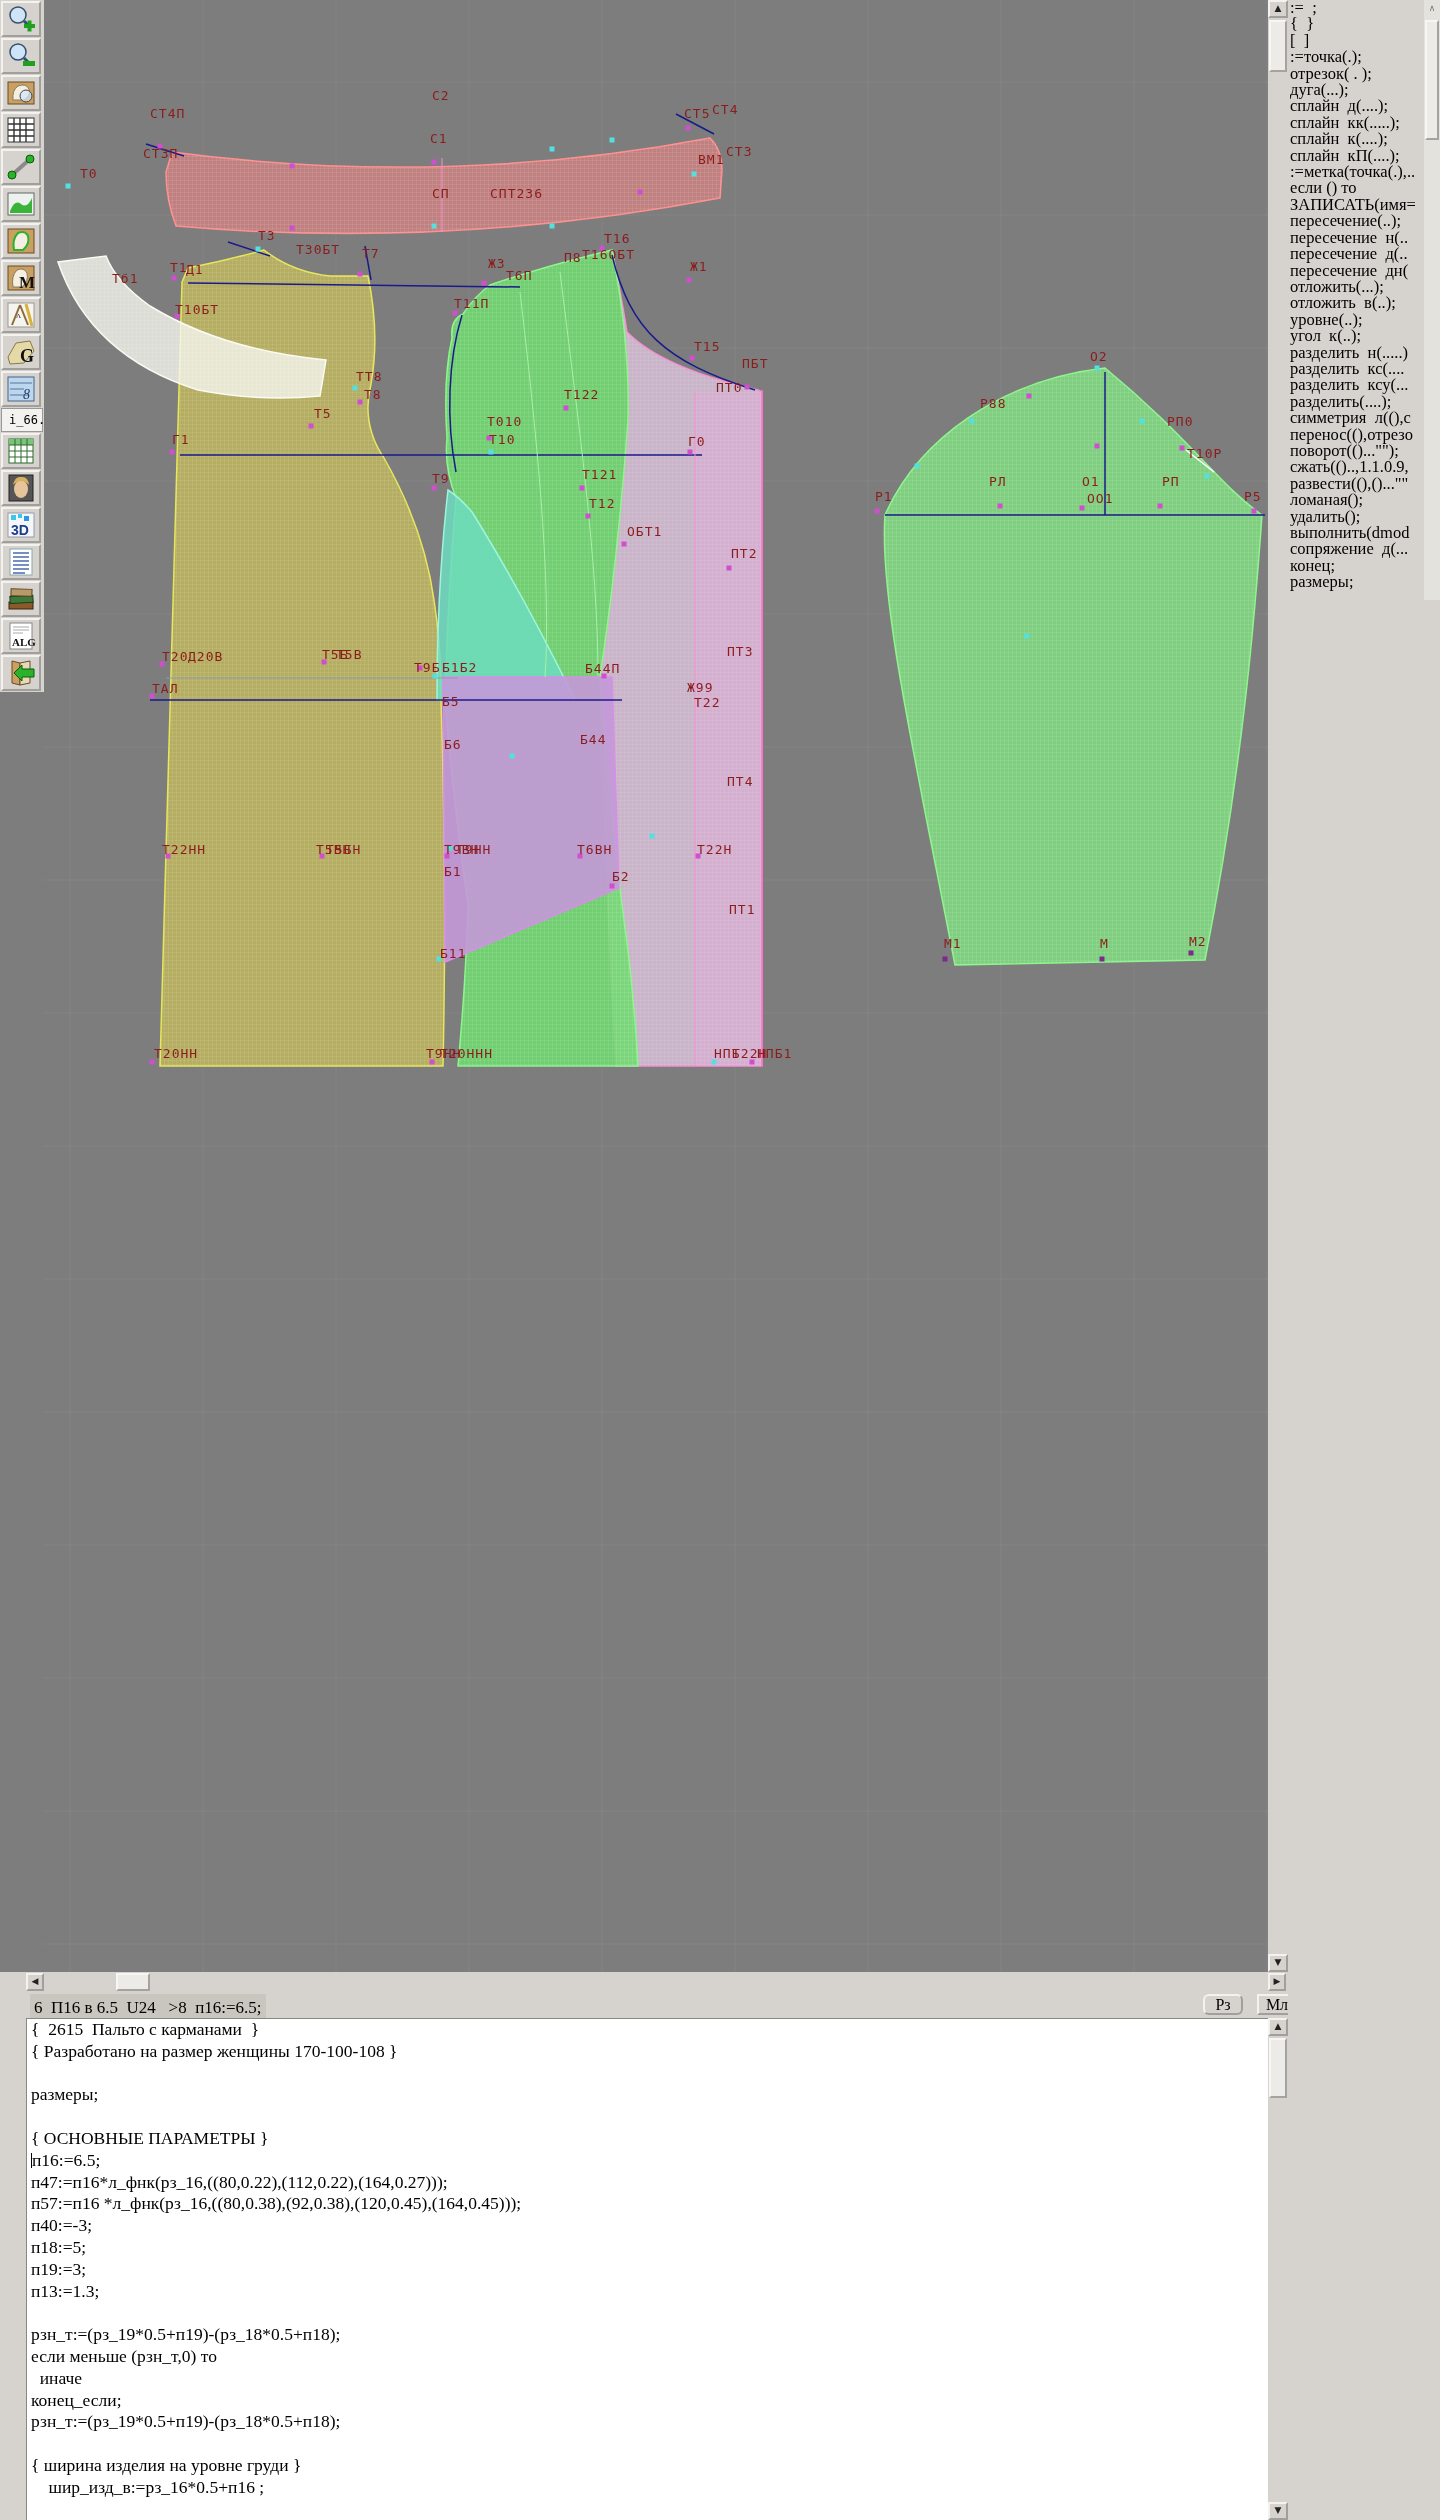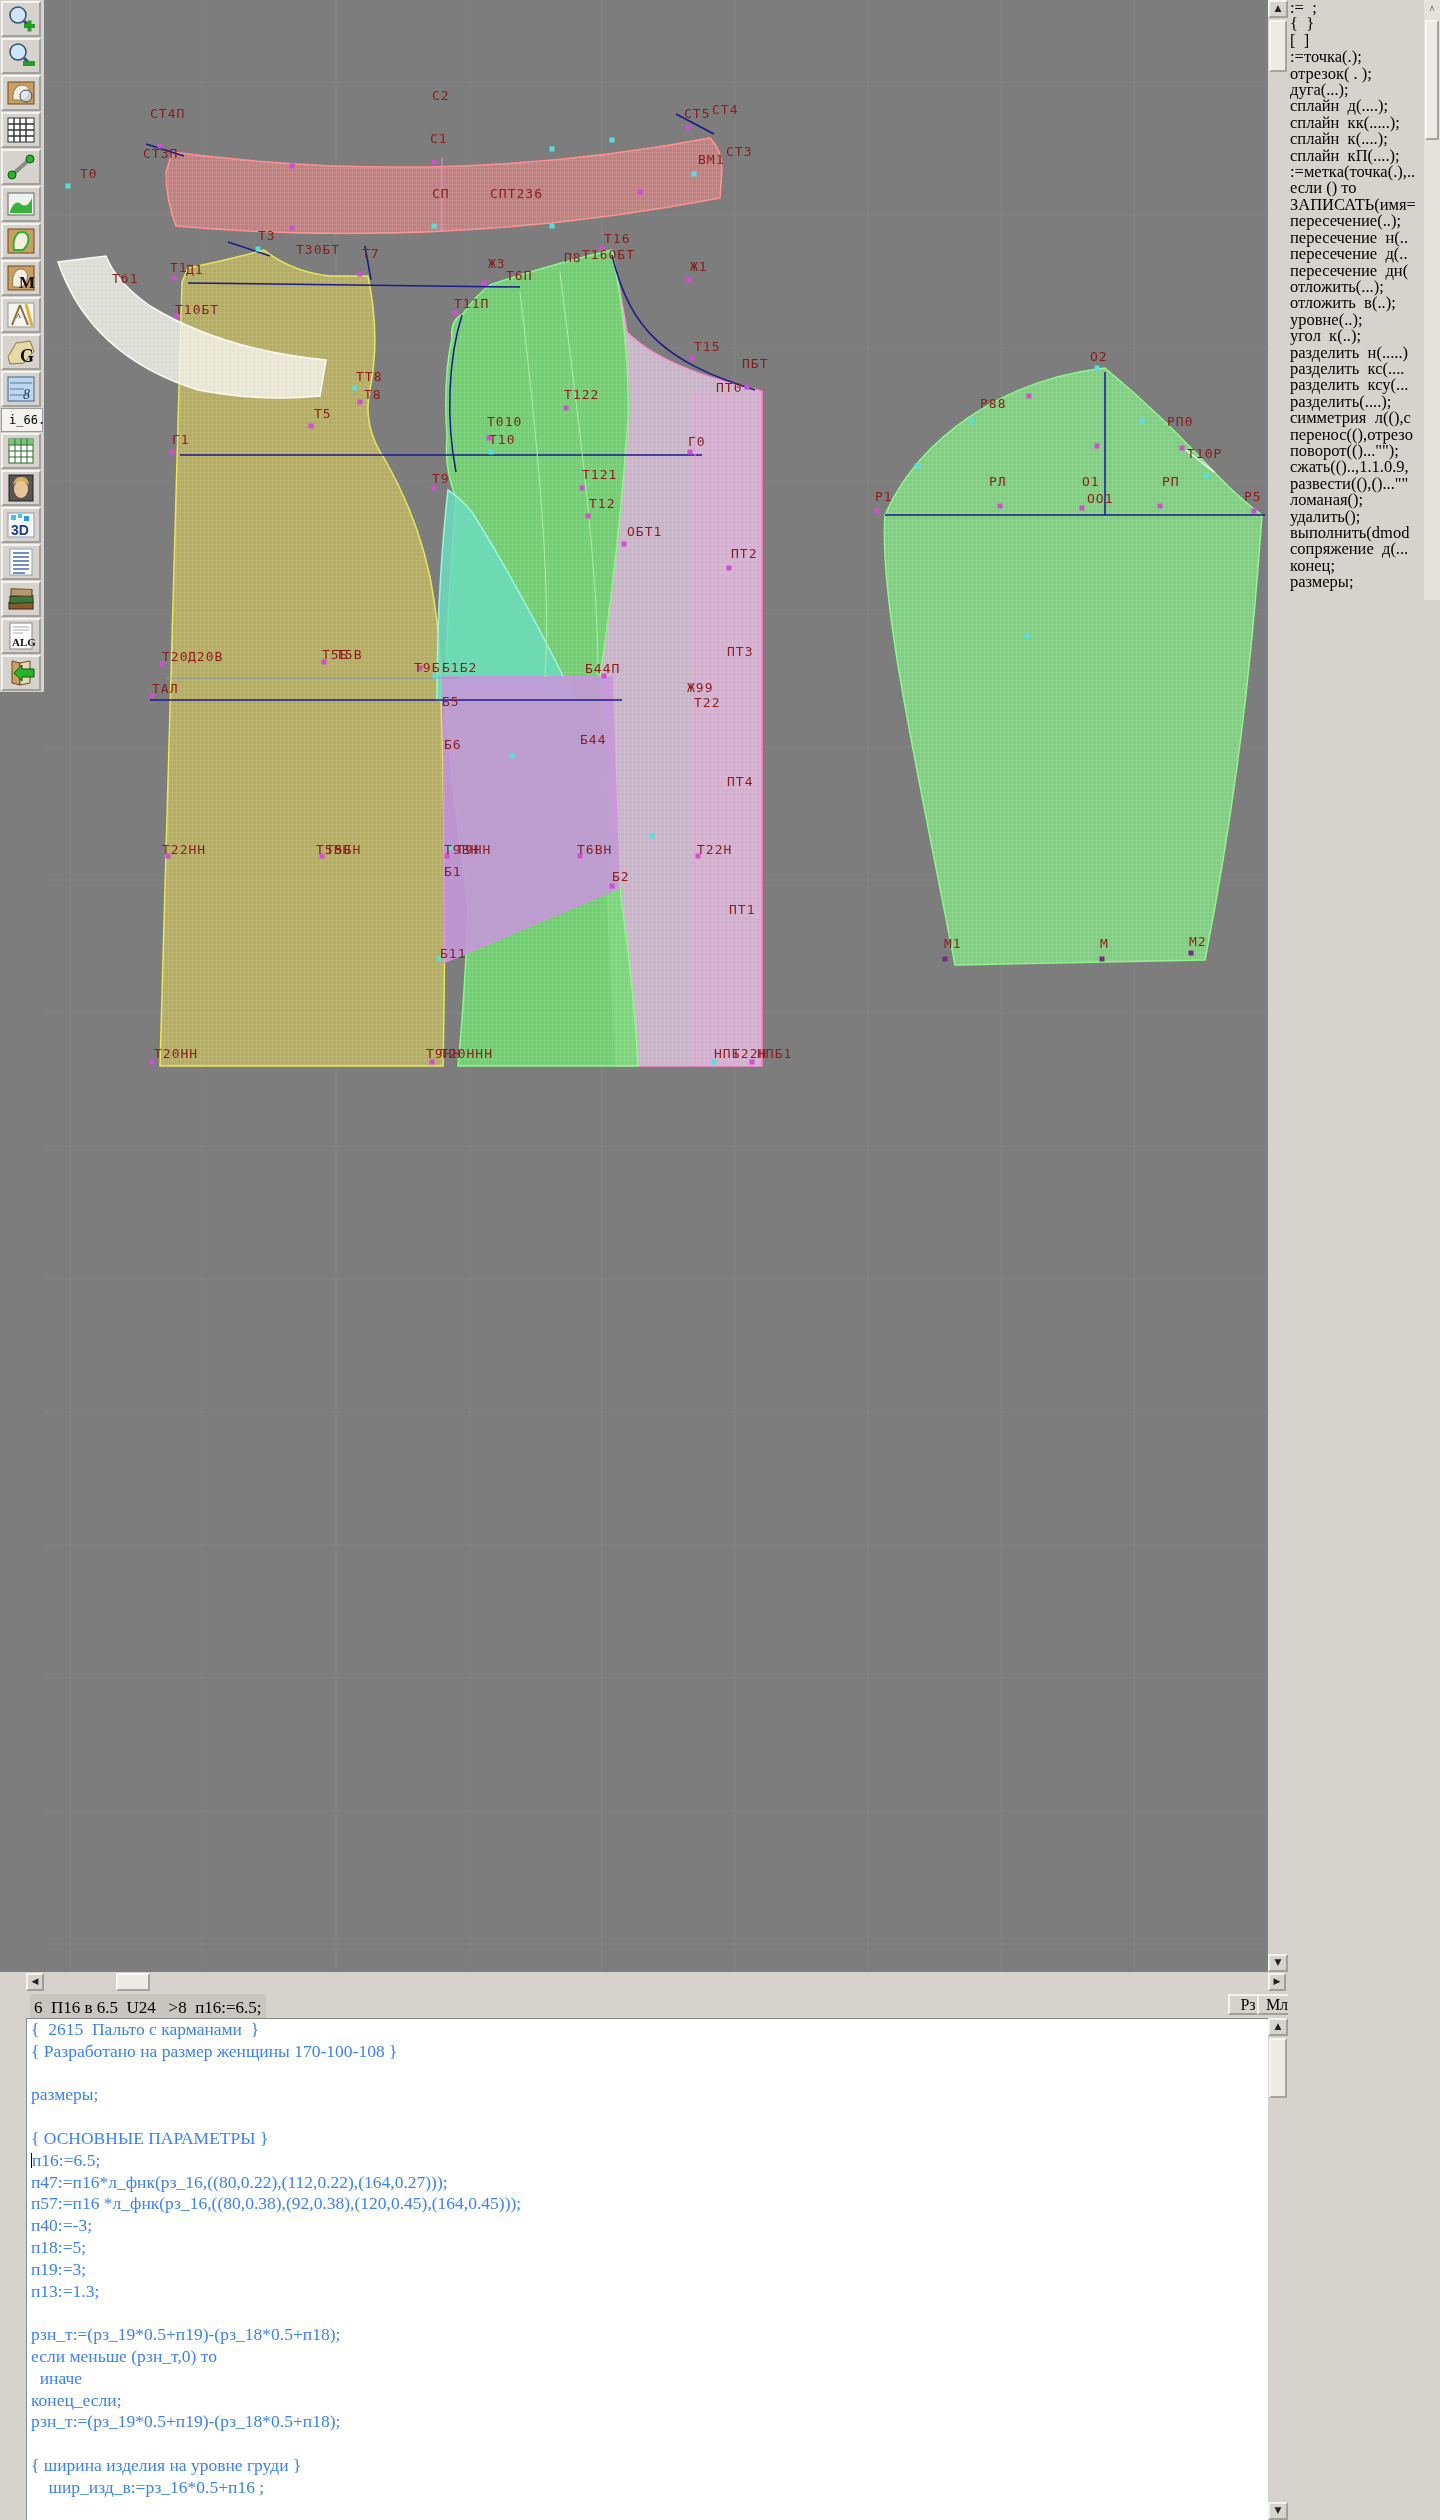--- a/index.html
+++ b/index.html
@@ -26,21 +26,21 @@
   
   #statusbar{position:absolute;left:0;top:1992px;width:1440px;height:26px;background:#d6d3ce;}
   #status-left{position:absolute;left:30px;top:2px;font-size:17px;color:#000;background:#c9c6c0;
                padding:4px 4px;white-space:pre;}
   .sbtn{position:absolute;top:2px;width:40px;height:21px;background:#d6d3ce;
         border:2px outset #f4f2ee;box-sizing:border-box;text-align:center;
         font-size:16px;line-height:17px;}
   
   #code{position:absolute;left:26px;top:2018px;width:1242px;height:502px;background:#fff;
         border-left:1px solid #888;border-top:1px solid #888;overflow:hidden;}
-  .cline{font-size:17.5px;line-height:21.8px;white-space:pre;color:#3b82f6;padding-left:4px;}
+  .cline{font-size:17.5px;line-height:21.8px;white-space:pre;color:#000000;padding-left:4px;}
   .caret{display:inline-block;width:1px;height:15px;background:#000;vertical-align:-2px;}
   
   #sidepanel{position:absolute;left:1288px;top:0;width:152px;height:2520px;background:#d6d3ce;}
   #cmds{position:absolute;left:2px;top:0;width:136px;overflow:hidden;}
   .cmd{font-size:16.5px;line-height:16.4px;color:#000;white-space:pre;cursor:default;}
 </style>
 </head>
 <body>
 
 <div id="canvas-wrap">
@@ -407,21 +407,21 @@
 </div>
 
 <div class="sb" style="left:26px;top:1972px;width:1262px;height:20px;">
   <div class="sb-btn" style="left:0;top:1px;width:18px;">◀</div>
   <div class="sb-thumb" style="left:90px;top:1px;width:34px;height:18px;"></div>
   <div class="sb-btn" style="left:1242px;top:1px;width:18px;">▶</div>
 </div>
 
 <div id="statusbar">
   <div id="status-left">6  П16 в 6.5  U24   &gt;8  п16:=6.5;</div>
-  <div class="sbtn" style="left:1228px;">Рз</div>
+  <div class="sbtn" style="left:1203px;border-radius:6px;">Рз</div>
   <div class="sbtn" style="left:1245px;margin-left:12px;">Мл</div>
 </div>
 
 <div id="code">
   <div id="code-lines">
       <div class="cline">{  2615  Пальто с карманами  }</div>
       <div class="cline">{ Разработано на размер женщины 170-100-108 }</div>
       <div class="cline">&nbsp;</div>
       <div class="cline">размеры;</div>
       <div class="cline">&nbsp;</div>

